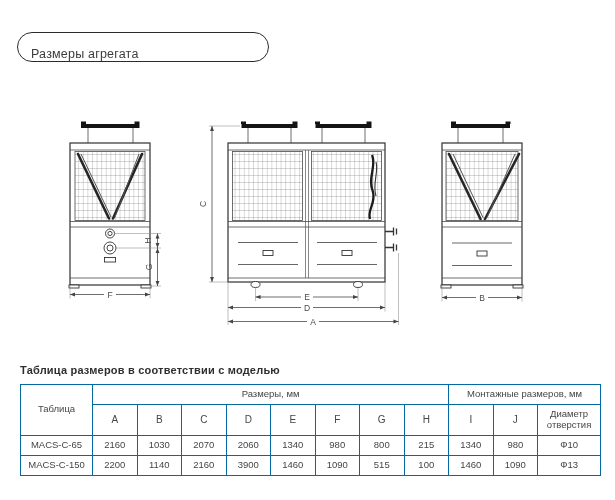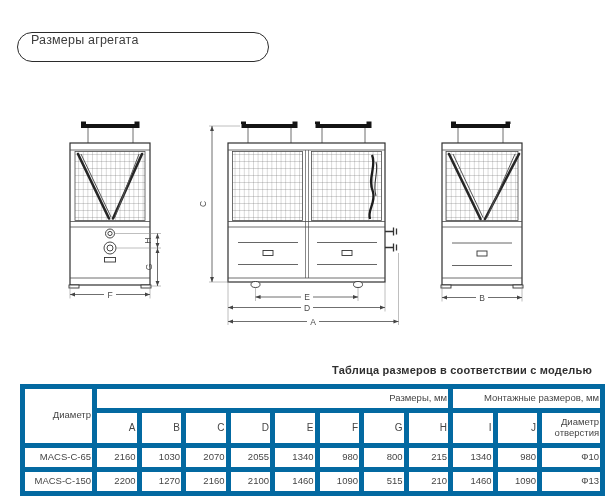--- a/index.html
+++ b/index.html
@@ -3,51 +3,51 @@
 <meta charset="utf-8">
 <style>
   html,body { margin:0; padding:0; background:#fff; }
   .page {
     position:relative; width:615px; height:500px; background:#ffffff;
     font-family:"Liberation Sans", sans-serif; overflow:hidden;
   }
   .title-box {
     position:absolute; left:17px; top:32px; width:252px; height:30px;
     border:1.8px solid #2b2b2b; border-radius:15px; box-sizing:border-box;
-    display:flex; align-items:flex-start; padding-left:13px;
+    display:flex; align-items:flex-end; padding-left:13px;
     font-size:12.5px; color:#3d3d3d; letter-spacing:.2px; background:#fff;
   }
   .drawing-svg { position:absolute; left:0; top:95px; }
 
   
   .box   { fill:#ffffff; stroke:#2f2f2f; stroke-width:1.2; }
   .thin  { fill:none; stroke:#4a4a4a; stroke-width:.8; }
   .seam  { fill:none; stroke:#555;    stroke-width:.7; }
   .panl  { fill:none; stroke:#555;    stroke-width:.9; }
   .brace { fill:none; stroke:#262626; stroke-width:2.6; stroke-linecap:round; }
   .brace2{ fill:none; stroke:#555;    stroke-width:1;   }
   .bar   { fill:#141414; }
   .part  { fill:#ffffff; stroke:#333; stroke-width:.9; }
   .pipe  { fill:none; stroke:#333; stroke-width:1.3; }
   .ext   { fill:none; stroke:#8a8a8a; stroke-width:.55; }
   .dim   { fill:none; stroke:#4a4a4a; stroke-width:.8; }
   .dl    { font-size:8.5px; fill:#4a4a4a; text-anchor:middle; font-family:"Liberation Sans",sans-serif; }
   .lblbg { fill:#ffffff; }
 
   .table-title {
-    position:absolute; left:12px; top:364px; width:580px; text-align:right;
+    position:absolute; left:20px; top:364px; width:580px; text-align:left;
     font-size:11px; font-weight:bold; color:#2f2f2f; letter-spacing:.2px;
   }
   table.dim-table {
     position:absolute; left:20px; top:384px; width:580px;
     border-collapse:collapse; table-layout:fixed;
     font-size:9.5px; color:#454545; background:#fff;
   }
   .dim-table th, .dim-table td {
-    border:5px solid #0369a1; text-align:right; vertical-align:middle;
+    border:1px solid #0369a1; text-align:center; vertical-align:middle;
     padding:4px 1px; font-weight:normal; line-height:1.15; overflow:hidden;
   }
   tr.hr1 { height:16px; }
   tr.hr2 { height:27px; }
   tr.dr  { height:15px; }
   .letter { font-size:10px; }
 </style>
 </head>
 <body>
 
@@ -195,21 +195,21 @@
       <col style="width:44.5px">
         <col style="width:44.5px">
         <col style="width:44.5px">
         <col style="width:44.5px">
       <col style="width:44.5px">
         <col style="width:44.5px">
       <col style="width:63px">
     </colgroup>
     <tbody>
       <tr class="hr1">
-        <th rowspan="2">Диаметр</th>
+        <th rowspan="2">Таблица</th>
         <th colspan="8">Размеры, мм</th>
         <th colspan="3">Монтажные размеров, мм</th>
       </tr>
       <tr class="hr2">
         <th class="letter">A</th>
         <th class="letter">B</th>
         <th class="letter">C</th>
         <th class="letter">D</th>
         <th class="letter">E</th>
         <th class="letter">F</th>
@@ -217,39 +217,39 @@
         <th class="letter">H</th>
         <th class="letter">I</th>
         <th class="letter">J</th>
         <th>Диаметр отверстия</th>
       </tr>
       <tr class="dr">
         <td>MACS-C-65</td>
         <td>2160</td>
         <td>1030</td>
         <td>2070</td>
-        <td>2055</td>
+        <td>2060</td>
         <td>1340</td>
         <td>980</td>
         <td>800</td>
         <td>215</td>
         <td>1340</td>
         <td>980</td>
         <td>Ф10</td>
       </tr>
       <tr class="dr">
         <td>MACS-C-150</td>
         <td>2200</td>
-        <td>1270</td>
+        <td>1140</td>
         <td>2160</td>
-        <td>2100</td>
+        <td>3900</td>
         <td>1460</td>
         <td>1090</td>
         <td>515</td>
-        <td>210</td>
+        <td>100</td>
         <td>1460</td>
         <td>1090</td>
         <td>Ф13</td>
       </tr>
     </tbody>
   </table>
 
 </div>
 
 </body></html>

